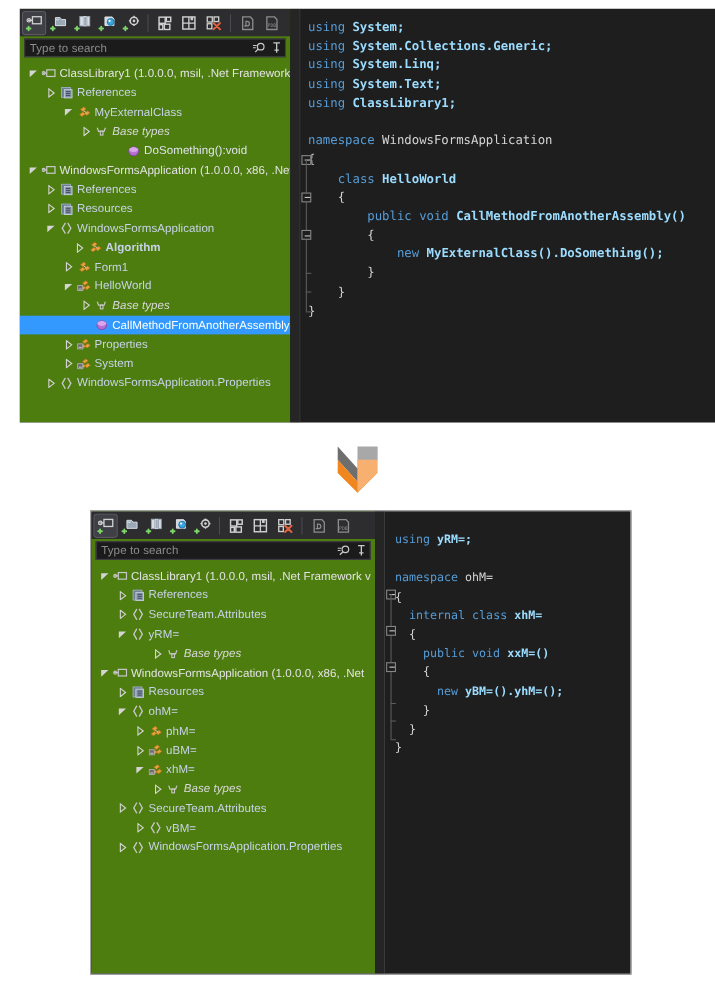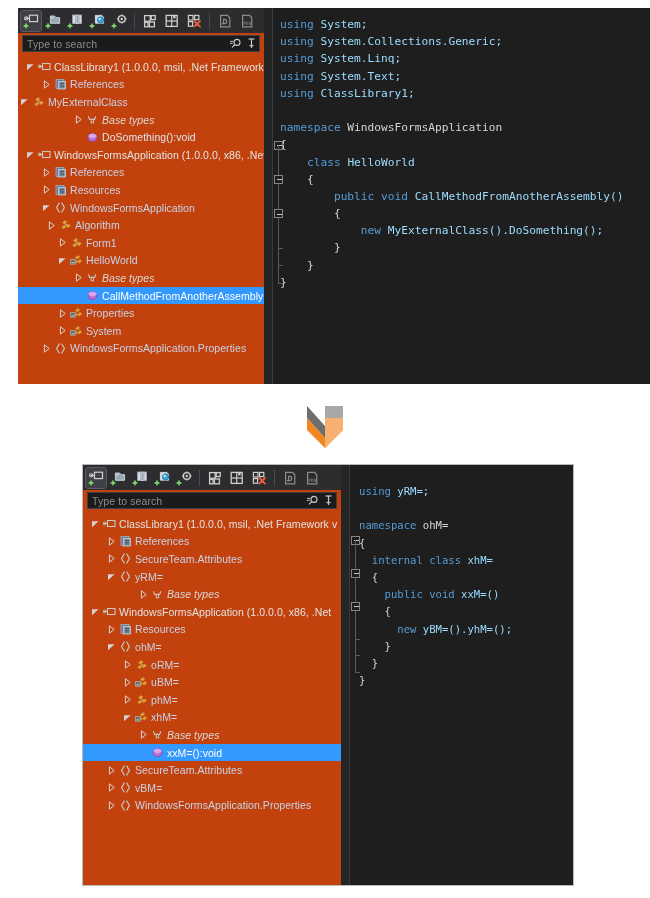--- a/index.html
+++ b/index.html
@@ -17,21 +17,21 @@
   .panel {
     position: absolute;
     background: #1e1e1e;
     display: flex;
     overflow: hidden;
   }
   .panel.bordered { border: 1px solid #b9b9b9; }
 
   
   .explorer {
-    background: #c2410c;
+    background: #4d7c0f;
     display: flex;
     flex-direction: column;
     flex: 0 0 auto;
     overflow: hidden;
     position: relative;
     justify-content: center;
   }
 
   .toolbar {
     display: flex;
@@ -110,21 +110,21 @@
     overflow: hidden;
   }
   .codebox {
     font-family: "DejaVu Sans Mono", monospace;
     white-space: pre;
     position: absolute;
   }
   .cl { height: 17.2px; line-height: 17.2px; display: block; }
   .k  { color: #569cd6; }
   .p  { color: #d4d4d4; }
-  .id { color: #9cdcfe; }
+  .id { color: #9cdcfe; font-weight: bold; }
   .ns2{ color: #d4d4d4; }
 
   
   .rail { position: absolute; }
   .rail .vline { position:absolute; width:1px; background:#5a5a5a; }
   .rail .hline { position:absolute; height:1px; background:#5a5a5a; }
   .boxm {
     position: absolute;
     width: 9px; height: 9px;
     border: 1px solid #868686;
@@ -281,21 +281,21 @@
               <svg width="14" height="14" viewBox="0 0 14 14">
                 <rect x="2" y="2.5" width="8" height="9" fill="#6d7c90" stroke="#9fb0c4" stroke-width="0.8"></rect>
                 <rect x="4.5" y="4.5" width="7" height="7.5" fill="#8a99ad" stroke="#c3cfdd" stroke-width="0.8"></rect>
                 <line x1="6" y1="6.3" x2="10" y2="6.3" stroke="#3d4757" stroke-width="0.9"></line>
                 <line x1="6" y1="8.1" x2="10" y2="8.1" stroke="#3d4757" stroke-width="0.9"></line>
                 <line x1="6" y1="9.9" x2="10" y2="9.9" stroke="#3d4757" stroke-width="0.9"></line>
               </svg>
             </span>
             <span class="lbl ref">References</span>
           </div>
-          <div class="node" style="">
+          <div class="node" style="padding-left: 38px;">
             <span class="twisty">
               <svg width="9" height="9" viewBox="0 0 9 9">
                 <polygon points="1,2.2 7.6,2.2 1,8.2" fill="#d4d4d4"></polygon>
               </svg>
             </span>
             <span class="ico">
               <svg width="14" height="14" viewBox="0 0 14 14">
                 <path d="M3.2 4.6 L6.2 2.3 L8.3 4.0 L5.3 6.3 Z" fill="#e8a33d" stroke="#b8771f" stroke-width="0.7"></path>
                 <path d="M6.6 8.2 L9.6 5.9 L11.8 7.6 L8.8 9.9 Z" fill="#e8a33d" stroke="#b8771f" stroke-width="0.7"></path>
                 <path d="M2.4 9.2 L5.4 6.9 L7.5 8.6 L4.5 10.9 Z" fill="#e8a33d" stroke="#b8771f" stroke-width="0.7"></path>
@@ -312,21 +312,21 @@
             </span>
             <span class="ico">
               <svg width="13" height="13" viewBox="0 0 13 13">
                 <path d="M2.4 3.2 L3.6 6.5 L6.4 6.5" fill="none" stroke="#c8c8c8" stroke-width="1.1"></path>
                 <path d="M9.8 3.2 L8.6 6.5 L6.4 6.5" fill="none" stroke="#c8c8c8" stroke-width="1.1"></path>
                 <rect x="5.2" y="6.2" width="2.4" height="3.6" fill="none" stroke="#c8c8c8" stroke-width="1"></rect>
               </svg>
             </span>
             <span class="lbl base">Base types</span>
           </div>
-          <div class="node" style="padding-left: 54px;">
+          <div class="node" style="padding-left: 83px;">
             <span class="twisty"></span>
             <span class="ico">
               <svg width="13" height="13" viewBox="0 0 13 13">
                 <ellipse cx="6.5" cy="6.6" rx="4.4" ry="4.0" fill="#b56fd1" stroke="#8a3fae" stroke-width="0.8"></ellipse>
                 <path d="M2.3 5.6 Q6.5 9.2 10.7 5.6 Q10.7 3.2 6.5 2.6 Q2.3 3.2 2.3 5.6 Z" fill="#d9a6ec"></path>
               </svg>
             </span>
             <span class="lbl mem">DoSomething():void</span>
           </div>
           <div class="node" style="padding-left: 6px;">
@@ -385,21 +385,21 @@
               </svg>
             </span>
             <span class="ico">
               <svg width="13" height="13" viewBox="0 0 13 13">
                 <path d="M5.2 2 L2.6 6.5 L5.2 11" fill="none" stroke="#c8c8c8" stroke-width="1.2" stroke-linecap="round"></path>
                 <path d="M7.8 2 L10.4 6.5 L7.8 11" fill="none" stroke="#c8c8c8" stroke-width="1.2" stroke-linecap="round"></path>
               </svg>
             </span>
             <span class="lbl ns">WindowsFormsApplication</span>
           </div>
-          <div class="node" style="padding-left: 27px;">
+          <div class="node" style="padding-left: 48px; font-weight: bold;">
             <span class="twisty">
               <svg width="9" height="9" viewBox="0 0 9 9">
                 <polygon points="2.4,0.8 7.2,4.5 2.4,8.2" fill="none" stroke="#d4d4d4" stroke-width="1"></polygon>
               </svg>
             </span>
             <span class="ico">
               <svg width="14" height="14" viewBox="0 0 14 14">
                 <path d="M3.2 4.6 L6.2 2.3 L8.3 4.0 L5.3 6.3 Z" fill="#e8a33d" stroke="#b8771f" stroke-width="0.7"></path>
                 <path d="M6.6 8.2 L9.6 5.9 L11.8 7.6 L8.8 9.9 Z" fill="#e8a33d" stroke="#b8771f" stroke-width="0.7"></path>
                 <path d="M2.4 9.2 L5.4 6.9 L7.5 8.6 L4.5 10.9 Z" fill="#e8a33d" stroke="#b8771f" stroke-width="0.7"></path>
@@ -775,21 +775,21 @@
               </svg>
             </span>
             <span class="ico">
               <svg width="14" height="14" viewBox="0 0 14 14">
                 <path d="M3.2 4.6 L6.2 2.3 L8.3 4.0 L5.3 6.3 Z" fill="#e8a33d" stroke="#b8771f" stroke-width="0.7"></path>
                 <path d="M6.6 8.2 L9.6 5.9 L11.8 7.6 L8.8 9.9 Z" fill="#e8a33d" stroke="#b8771f" stroke-width="0.7"></path>
                 <path d="M2.4 9.2 L5.4 6.9 L7.5 8.6 L4.5 10.9 Z" fill="#e8a33d" stroke="#b8771f" stroke-width="0.7"></path>
                 <line x1="5.8" y1="5.6" x2="8.6" y2="7.4" stroke="#c8c8c8" stroke-width="0.9"></line>
               </svg>
             </span>
-            <span class="lbl type">oRM=</span>
+            <span class="lbl type">phM=</span>
           </div>
           <div class="node" style="padding-left: 38px;">
             <span class="twisty">
               <svg width="9" height="9" viewBox="0 0 9 9">
                 <polygon points="2.4,0.8 7.2,4.5 2.4,8.2" fill="none" stroke="#d4d4d4" stroke-width="1"></polygon>
               </svg>
             </span>
             <span class="ico">
               <svg width="14" height="14" viewBox="0 0 14 14">
                 <path d="M5.0 4.6 L8.0 2.3 L10.1 4.0 L7.1 6.3 Z" fill="#e8a33d" stroke="#b8771f" stroke-width="0.7"></path>
@@ -797,36 +797,20 @@
                 <path d="M3.6 9.0 L6.0 7.2 L7.9 8.7 L5.4 10.6 Z" fill="#e8a33d" stroke="#b8771f" stroke-width="0.7"></path>
                 <rect x="0.6" y="6.6" width="4.6" height="4.6" fill="#6d6d6d" stroke="#b0b0b0" stroke-width="0.8"></rect>
                 <line x1="1.6" y1="9.8" x2="4.2" y2="9.8" stroke="#dcdcdc" stroke-width="0.8"></line>
               </svg>
             </span>
             <span class="lbl type">uBM=</span>
           </div>
           <div class="node" style="padding-left: 38px;">
             <span class="twisty">
               <svg width="9" height="9" viewBox="0 0 9 9">
-                <polygon points="2.4,0.8 7.2,4.5 2.4,8.2" fill="none" stroke="#d4d4d4" stroke-width="1"></polygon>
-              </svg>
-            </span>
-            <span class="ico">
-              <svg width="14" height="14" viewBox="0 0 14 14">
-                <path d="M3.2 4.6 L6.2 2.3 L8.3 4.0 L5.3 6.3 Z" fill="#e8a33d" stroke="#b8771f" stroke-width="0.7"></path>
-                <path d="M6.6 8.2 L9.6 5.9 L11.8 7.6 L8.8 9.9 Z" fill="#e8a33d" stroke="#b8771f" stroke-width="0.7"></path>
-                <path d="M2.4 9.2 L5.4 6.9 L7.5 8.6 L4.5 10.9 Z" fill="#e8a33d" stroke="#b8771f" stroke-width="0.7"></path>
-                <line x1="5.8" y1="5.6" x2="8.6" y2="7.4" stroke="#c8c8c8" stroke-width="0.9"></line>
-              </svg>
-            </span>
-            <span class="lbl type">phM=</span>
-          </div>
-          <div class="node" style="padding-left: 38px;">
-            <span class="twisty">
-              <svg width="9" height="9" viewBox="0 0 9 9">
                 <polygon points="1,2.2 7.6,2.2 1,8.2" fill="#d4d4d4"></polygon>
               </svg>
             </span>
             <span class="ico">
               <svg width="14" height="14" viewBox="0 0 14 14">
                 <path d="M5.0 4.6 L8.0 2.3 L10.1 4.0 L7.1 6.3 Z" fill="#e8a33d" stroke="#b8771f" stroke-width="0.7"></path>
                 <path d="M7.0 8.6 L10.0 6.3 L12.1 8.0 L9.1 10.3 Z" fill="#e8a33d" stroke="#b8771f" stroke-width="0.7"></path>
                 <path d="M3.6 9.0 L6.0 7.2 L7.9 8.7 L5.4 10.6 Z" fill="#e8a33d" stroke="#b8771f" stroke-width="0.7"></path>
                 <rect x="0.6" y="6.6" width="4.6" height="4.6" fill="#6d6d6d" stroke="#b0b0b0" stroke-width="0.8"></rect>
                 <line x1="1.6" y1="9.8" x2="4.2" y2="9.8" stroke="#dcdcdc" stroke-width="0.8"></line>
@@ -842,45 +826,35 @@
             </span>
             <span class="ico">
               <svg width="13" height="13" viewBox="0 0 13 13">
                 <path d="M2.4 3.2 L3.6 6.5 L6.4 6.5" fill="none" stroke="#c8c8c8" stroke-width="1.1"></path>
                 <path d="M9.8 3.2 L8.6 6.5 L6.4 6.5" fill="none" stroke="#c8c8c8" stroke-width="1.1"></path>
                 <rect x="5.2" y="6.2" width="2.4" height="3.6" fill="none" stroke="#c8c8c8" stroke-width="1"></rect>
               </svg>
             </span>
             <span class="lbl base">Base types</span>
           </div>
-          <div class="node sel" style="padding-left: 54px;">
-            <span class="twisty"></span>
-            <span class="ico">
-              <svg width="13" height="13" viewBox="0 0 13 13">
-                <ellipse cx="6.5" cy="6.6" rx="4.4" ry="4.0" fill="#b56fd1" stroke="#8a3fae" stroke-width="0.8"></ellipse>
-                <path d="M2.3 5.6 Q6.5 9.2 10.7 5.6 Q10.7 3.2 6.5 2.6 Q2.3 3.2 2.3 5.6 Z" fill="#d9a6ec"></path>
-              </svg>
-            </span>
-            <span class="lbl mem">xxM=():void</span>
-          </div>
           <div class="node" style="padding-left: 22px;">
             <span class="twisty">
               <svg width="9" height="9" viewBox="0 0 9 9">
                 <polygon points="2.4,0.8 7.2,4.5 2.4,8.2" fill="none" stroke="#d4d4d4" stroke-width="1"></polygon>
               </svg>
             </span>
             <span class="ico">
               <svg width="13" height="13" viewBox="0 0 13 13">
                 <path d="M5.2 2 L2.6 6.5 L5.2 11" fill="none" stroke="#c8c8c8" stroke-width="1.2" stroke-linecap="round"></path>
                 <path d="M7.8 2 L10.4 6.5 L7.8 11" fill="none" stroke="#c8c8c8" stroke-width="1.2" stroke-linecap="round"></path>
               </svg>
             </span>
             <span class="lbl ns">SecureTeam.Attributes</span>
           </div>
-          <div class="node" style="padding-left: 22px;">
+          <div class="node" style="padding-left: 38px;">
             <span class="twisty">
               <svg width="9" height="9" viewBox="0 0 9 9">
                 <polygon points="2.4,0.8 7.2,4.5 2.4,8.2" fill="none" stroke="#d4d4d4" stroke-width="1"></polygon>
               </svg>
             </span>
             <span class="ico">
               <svg width="13" height="13" viewBox="0 0 13 13">
                 <path d="M5.2 2 L2.6 6.5 L5.2 11" fill="none" stroke="#c8c8c8" stroke-width="1.2" stroke-linecap="round"></path>
                 <path d="M7.8 2 L10.4 6.5 L7.8 11" fill="none" stroke="#c8c8c8" stroke-width="1.2" stroke-linecap="round"></path>
               </svg>

